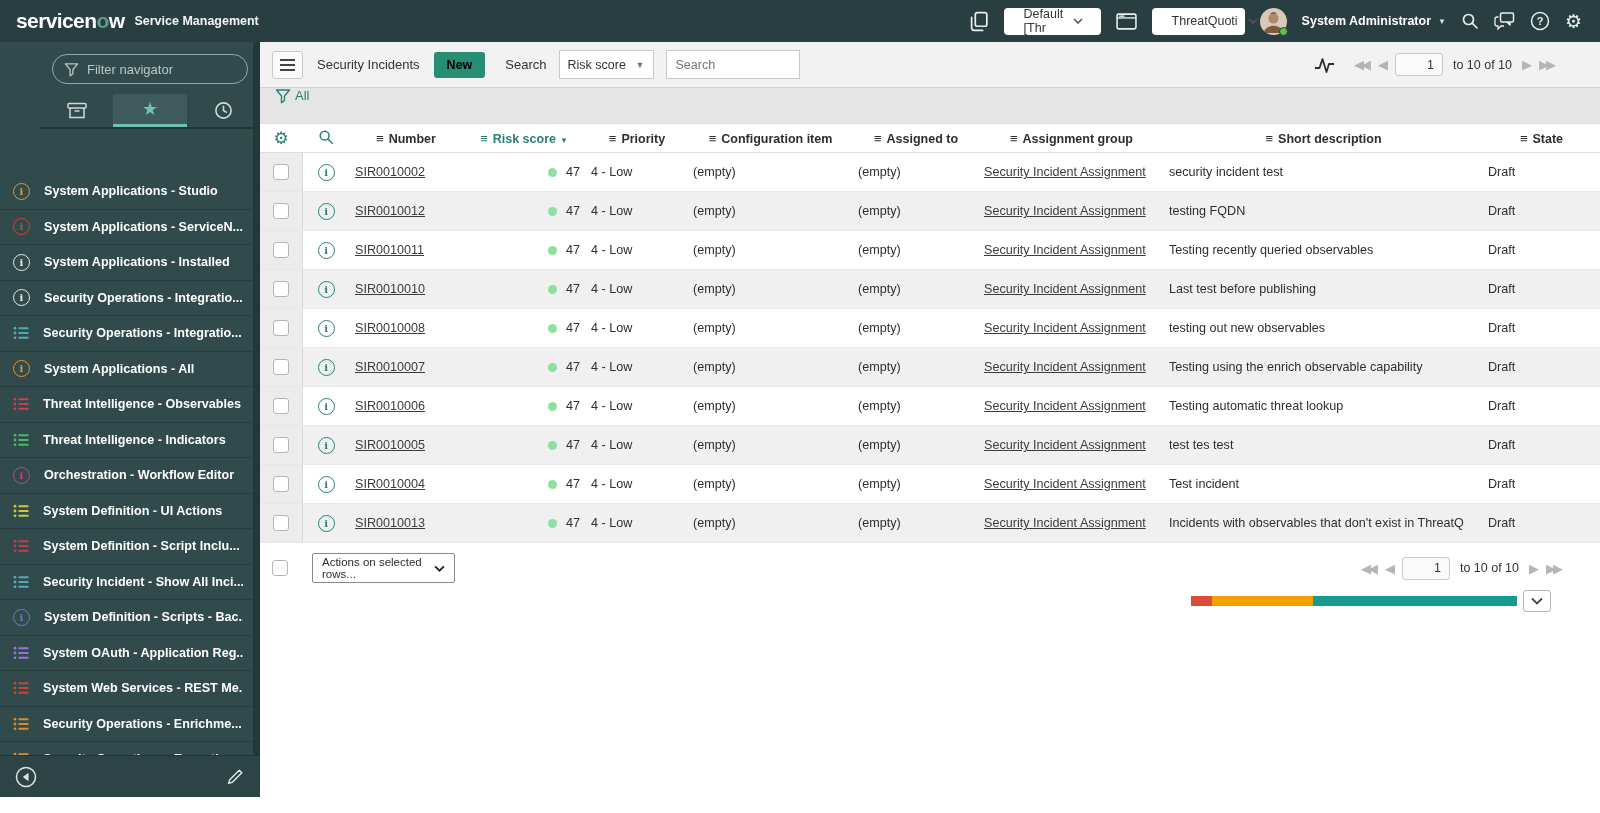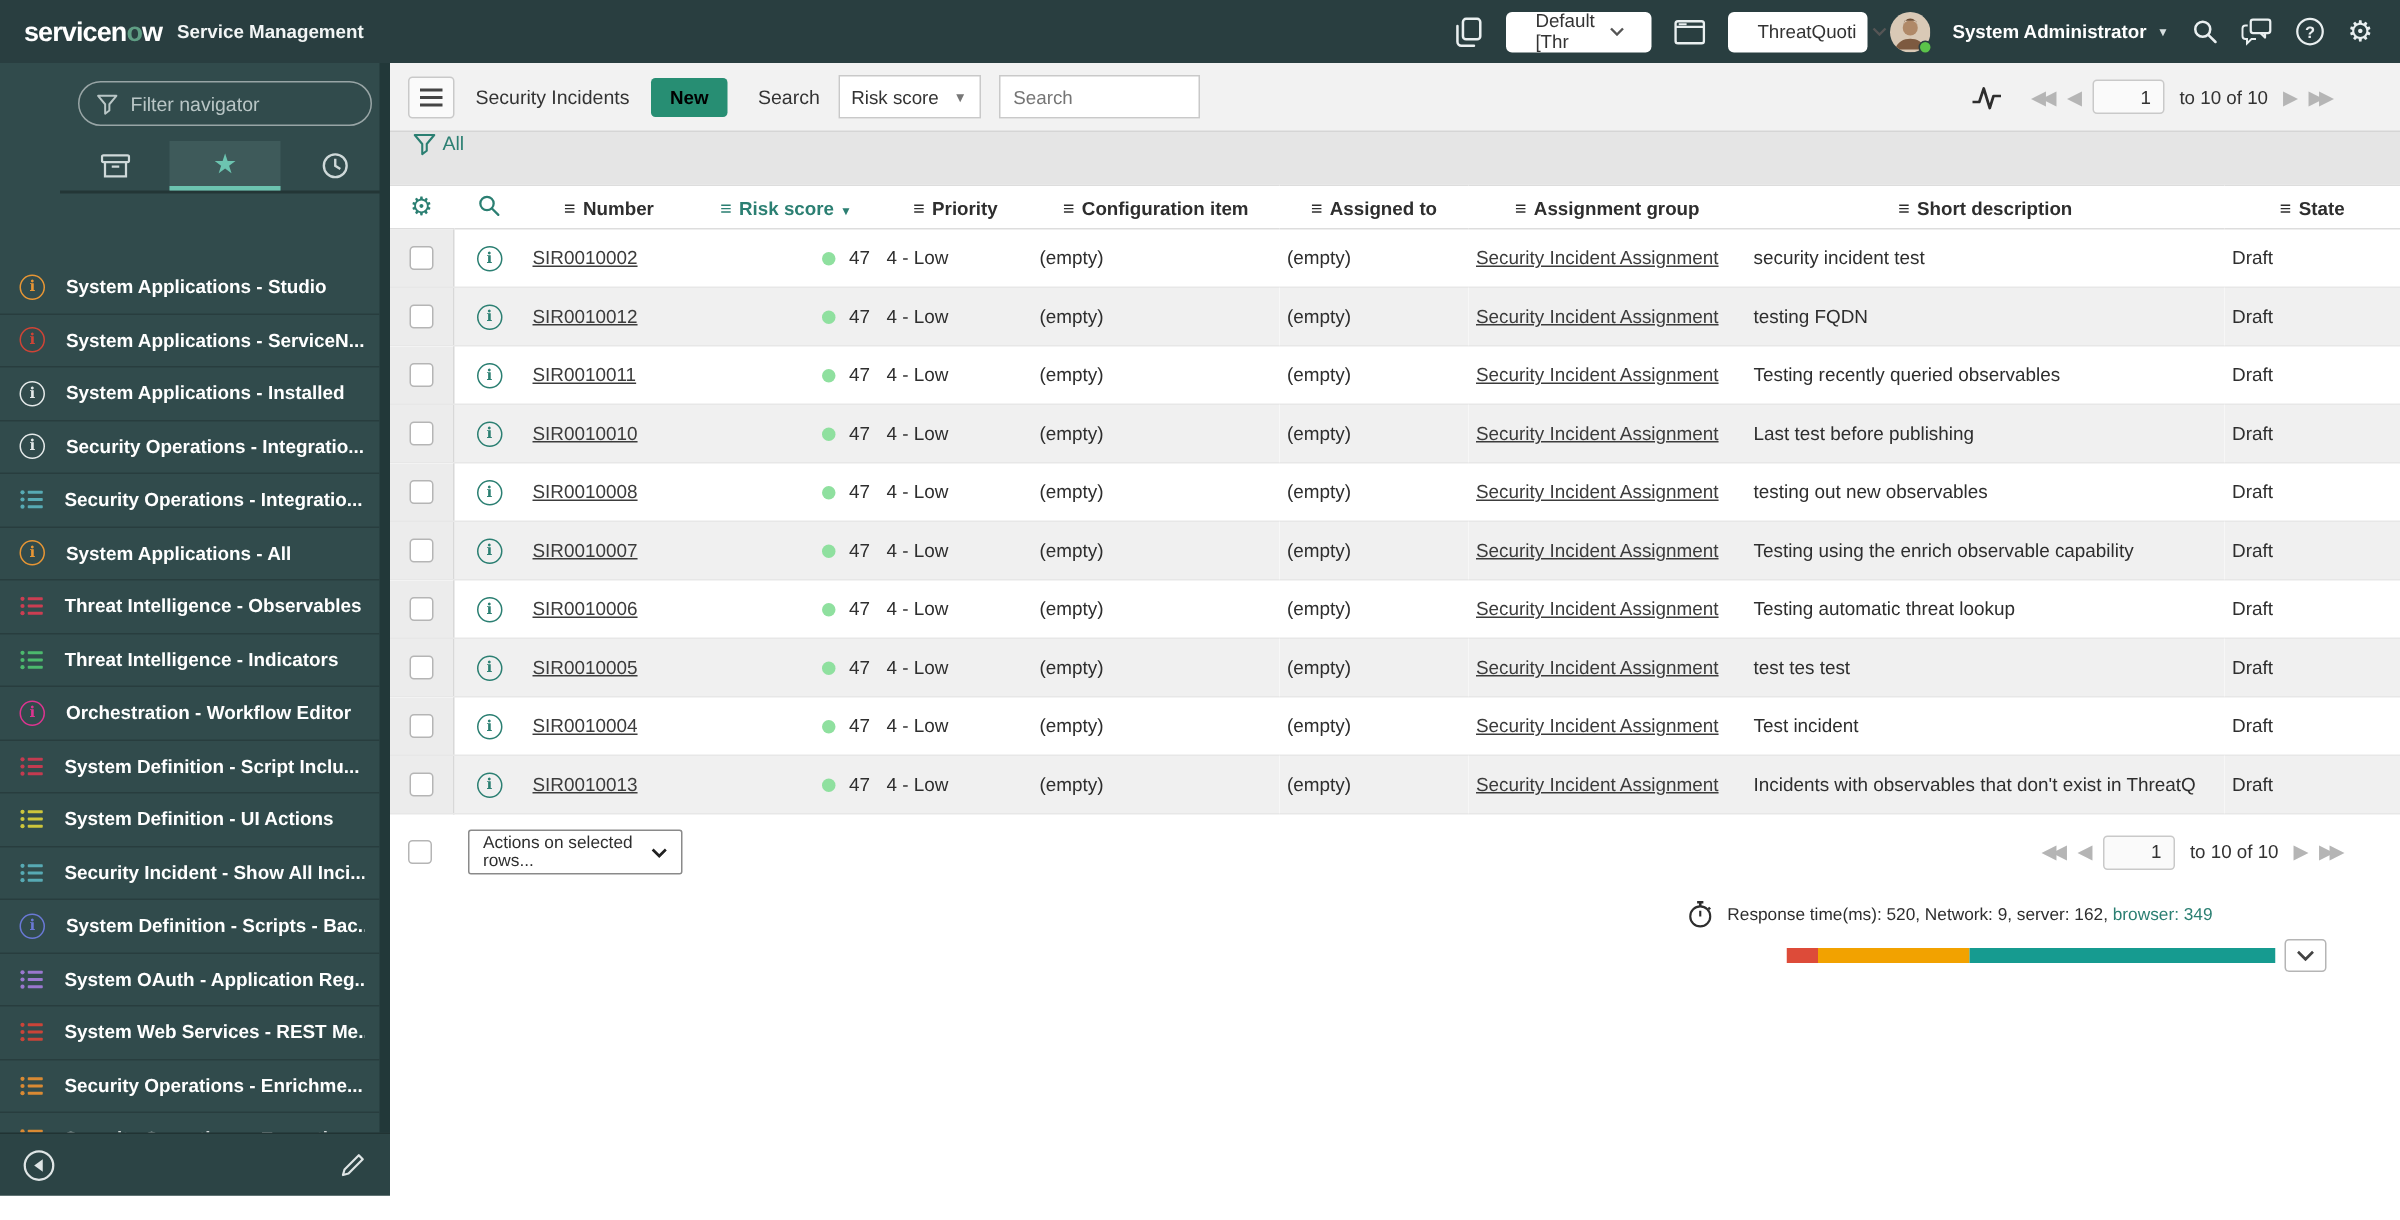--- a/index.html
+++ b/index.html
@@ -3,21 +3,21 @@
 <meta charset="utf-8">
 <style>
   * { margin:0; padding:0; box-sizing:border-box; }
   html,body { width:1600px; height:813px; overflow:hidden; background:#fff;
     font-family:"Liberation Sans","DejaVu Sans",sans-serif; }
   svg { display:block; }
 
   
   .topbar { position:absolute; top:0; left:0; right:0; height:42px; background:#293e40;
     display:flex; align-items:center; z-index:30; color:#fff; }
-  .logo { margin-left:16px; font-size:18px; font-weight:bold; letter-spacing:-0.6px; cursor:pointer; }
+  .logo { margin-left:16px; font-size:21px; font-weight:bold; letter-spacing:-0.6px; cursor:pointer; }
   .logo .accent { color:#5f9e84; }
   .logo-product { margin-left:10px; font-size:12.5px; font-weight:600; color:#f2f5f5; }
   .topbar-right { margin-left:auto; display:flex; align-items:center; gap:15px; margin-right:18px; }
   .tb-icon { color:#e9eff0; cursor:pointer; display:flex; align-items:center; }
   .picker { background:#fff; border-radius:4px; height:27px; display:flex; align-items:center;
     padding:0 20px; gap:10px; color:#333; font-size:12.5px; cursor:pointer; }
   .picker .caret { color:#555; }
   .avatar-wrap { position:relative; width:27px; height:27px; cursor:pointer; }
   .avatar-wrap .status { position:absolute; right:-1px; bottom:-1px; width:9px; height:9px;
     background:#5bc34a; border:1.5px solid #293e40; border-radius:50%; }
@@ -284,44 +284,44 @@
             <rect x="5.5" y="10.8" width="10" height="2" rx="0.5" fill="currentColor"></rect>
           </svg>
         </span>
         <span class="lbl">Threat Intelligence - Indicators</span>
       </div>
       <div class="side-item">
         <span class="icon-info" style="color:#dd3590">i</span>
         <span class="lbl">Orchestration - Workflow Editor</span>
       </div>
       <div class="side-item">
+        <span style="color:#cdc63b;display:flex">
+          <svg width="16" height="14" viewBox="0 0 16 14">
+            <circle cx="2" cy="2.2" r="1.4" fill="currentColor"></circle>
+            <rect x="5.5" y="1.2" width="10" height="2" rx="0.5" fill="currentColor"></rect>
+            <circle cx="2" cy="7" r="1.4" fill="currentColor"></circle>
+            <rect x="5.5" y="6" width="10" height="2" rx="0.5" fill="currentColor"></rect>
+            <circle cx="2" cy="11.8" r="1.4" fill="currentColor"></circle>
+            <rect x="5.5" y="10.8" width="10" height="2" rx="0.5" fill="currentColor"></rect>
+          </svg>
+        </span>
+        <span class="lbl">System Definition - UI Actions</span>
+      </div>
+      <div class="side-item">
         <span style="color:#c43b50;display:flex">
           <svg width="16" height="14" viewBox="0 0 16 14">
             <circle cx="2" cy="2.2" r="1.4" fill="currentColor"></circle>
             <rect x="5.5" y="1.2" width="10" height="2" rx="0.5" fill="currentColor"></rect>
             <circle cx="2" cy="7" r="1.4" fill="currentColor"></circle>
             <rect x="5.5" y="6" width="10" height="2" rx="0.5" fill="currentColor"></rect>
             <circle cx="2" cy="11.8" r="1.4" fill="currentColor"></circle>
             <rect x="5.5" y="10.8" width="10" height="2" rx="0.5" fill="currentColor"></rect>
           </svg>
         </span>
         <span class="lbl">System Definition - Script Inclu...</span>
-      </div>
-      <div class="side-item">
-        <span style="color:#cdc63b;display:flex">
-          <svg width="16" height="14" viewBox="0 0 16 14">
-            <circle cx="2" cy="2.2" r="1.4" fill="currentColor"></circle>
-            <rect x="5.5" y="1.2" width="10" height="2" rx="0.5" fill="currentColor"></rect>
-            <circle cx="2" cy="7" r="1.4" fill="currentColor"></circle>
-            <rect x="5.5" y="6" width="10" height="2" rx="0.5" fill="currentColor"></rect>
-            <circle cx="2" cy="11.8" r="1.4" fill="currentColor"></circle>
-            <rect x="5.5" y="10.8" width="10" height="2" rx="0.5" fill="currentColor"></rect>
-          </svg>
-        </span>
-        <span class="lbl">System Definition - UI Actions</span>
       </div>
       <div class="side-item">
         <span style="color:#57aab4;display:flex">
           <svg width="16" height="14" viewBox="0 0 16 14">
             <circle cx="2" cy="2.2" r="1.4" fill="currentColor"></circle>
             <rect x="5.5" y="1.2" width="10" height="2" rx="0.5" fill="currentColor"></rect>
             <circle cx="2" cy="7" r="1.4" fill="currentColor"></circle>
             <rect x="5.5" y="6" width="10" height="2" rx="0.5" fill="currentColor"></rect>
             <circle cx="2" cy="11.8" r="1.4" fill="currentColor"></circle>
             <rect x="5.5" y="10.8" width="10" height="2" rx="0.5" fill="currentColor"></rect>
@@ -633,32 +633,20 @@
     <div class="pg">
       <span class="arr">◀◀</span>
       <span class="arr">◀</span>
       <input value="1" style="">
       <span class="range">to 10 of 10</span>
       <span class="arr">▶</span>
       <span class="arr">▶▶</span>
     </div>
   </div>
 
-  <div class="response-row">
-    <span>
-      <svg width="19" height="19" viewBox="0 0 20 20">
-          <circle cx="10" cy="11.5" r="7" fill="none" stroke="currentColor" stroke-width="1.5"></circle>
-          <line x1="7.8" y1="1.6" x2="12.2" y2="1.6" stroke="currentColor" stroke-width="1.8"></line>
-          <line x1="10" y1="1.6" x2="10" y2="4.5" stroke="currentColor" stroke-width="1.8"></line>
-          <line x1="10" y1="11.5" x2="10" y2="7.6" stroke="currentColor" stroke-width="1.5"></line>
-          <line x1="15.7" y1="5.2" x2="17" y2="6.5" stroke="currentColor" stroke-width="1.5"></line>
-        </svg>
-    </span>
-    <span class="txt"><span>Response time(ms): 520, Network: 9, server: 162,</span> <span class="b">browser: 349</span></span>
-  </div>
   <div class="bar-row">
     <div class="time-bar" id="time-bar">
         <span style="width: 6.5%; background: rgb(221, 75, 57);"></span>
         <span style="width: 31%; background: rgb(242, 162, 0);"></span>
         <span style="width: 62.5%; background: rgb(22, 155, 144);"></span>
       </div>
     <div class="collapse-btn">
       <svg width="12" height="8" viewBox="0 0 12 8">
           <path d="M1 1.5l5 5 5-5" fill="none" stroke="currentColor" stroke-width="1.8"></path>
         </svg>

